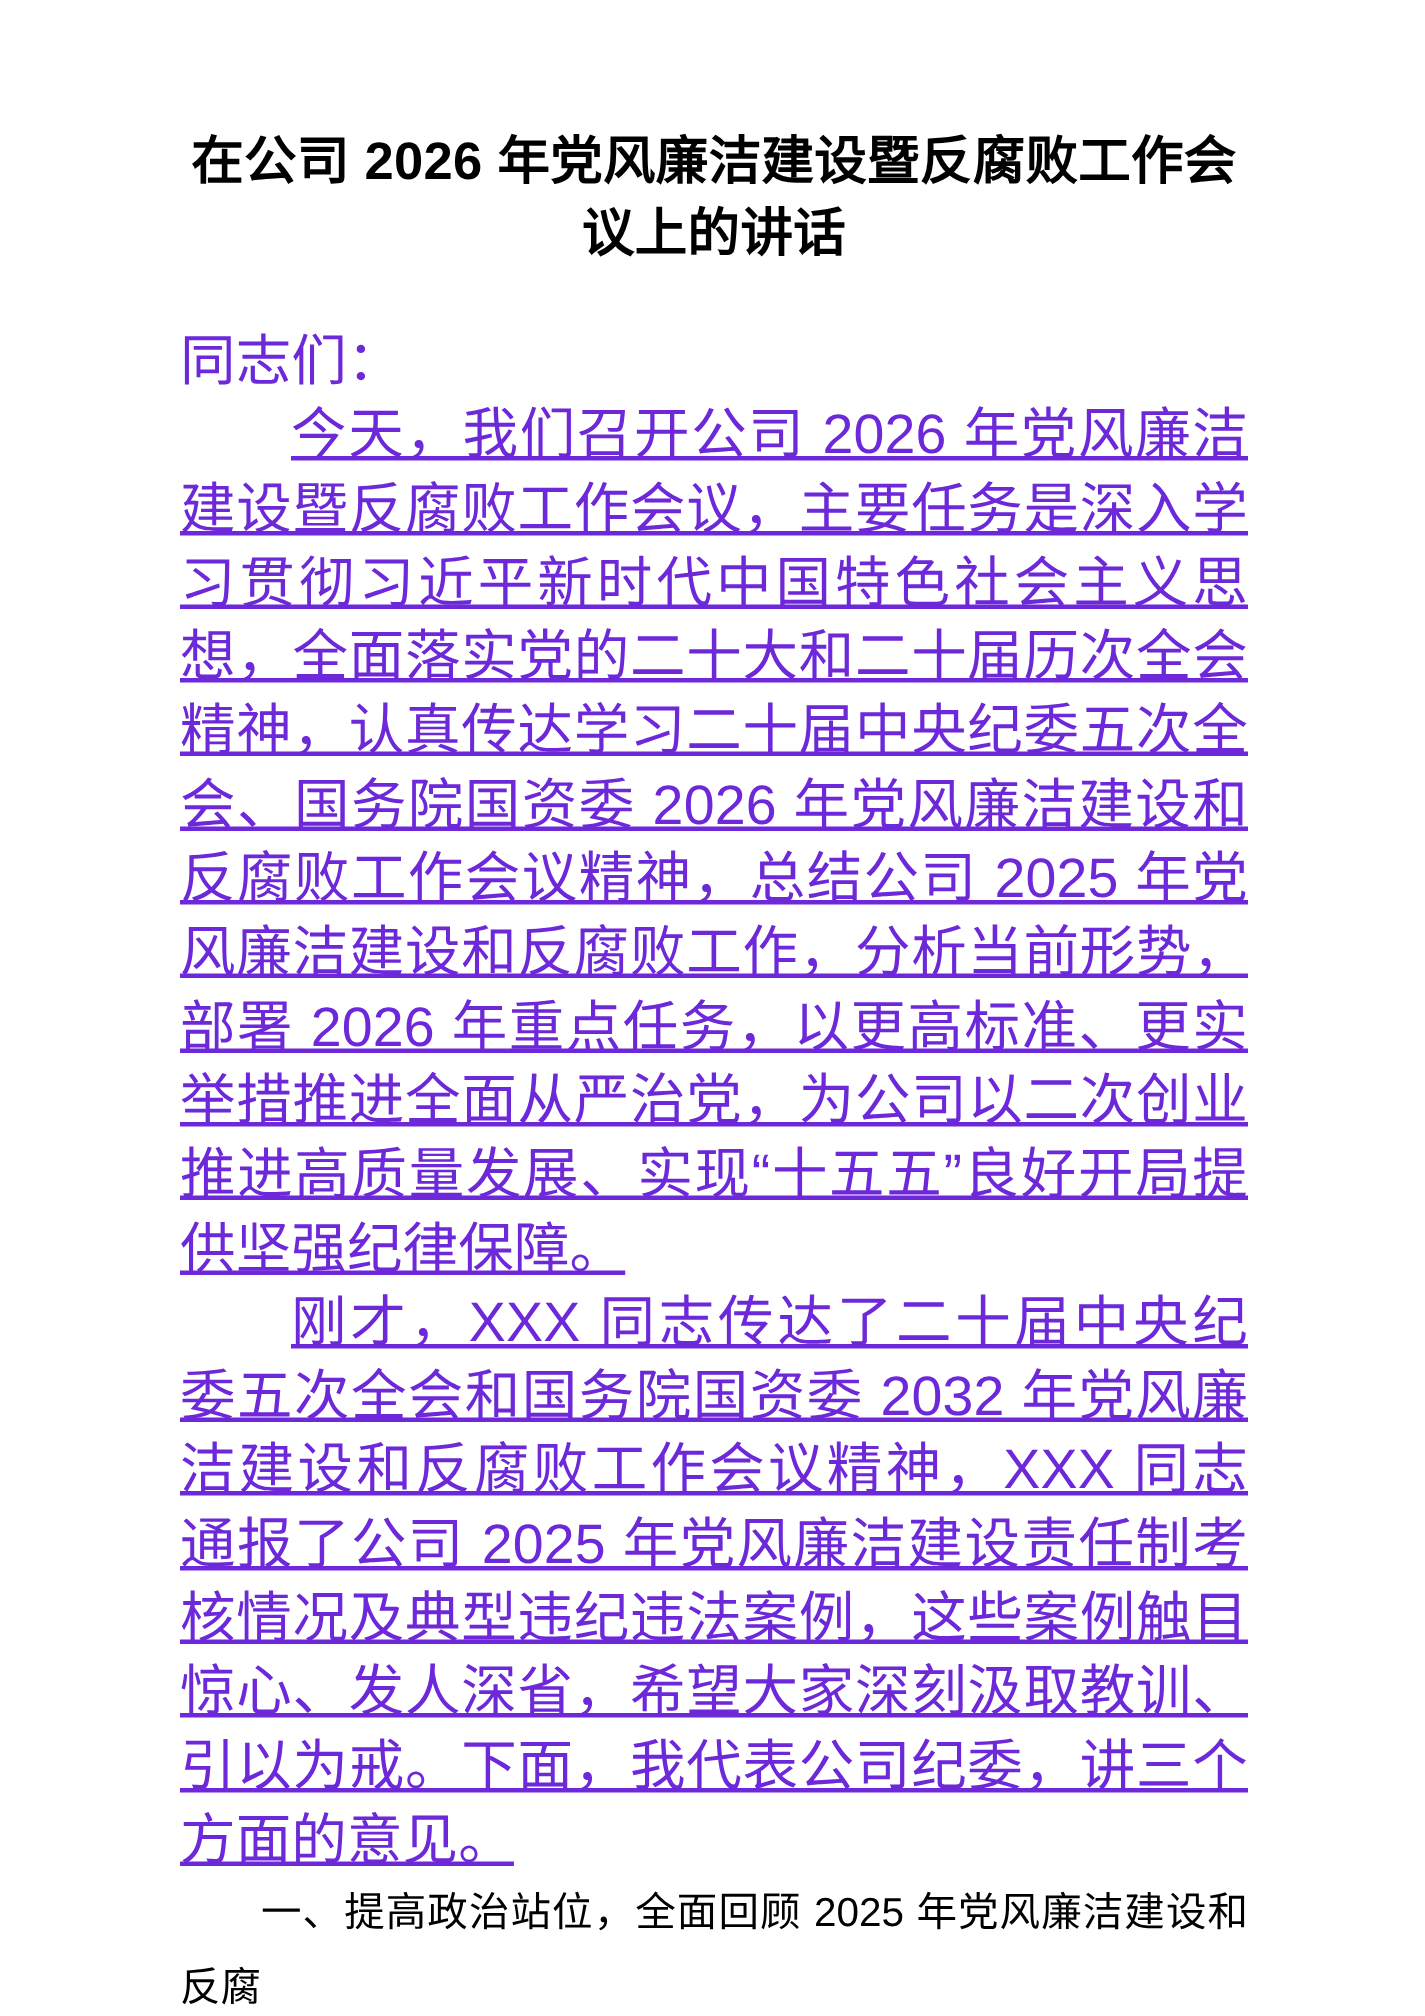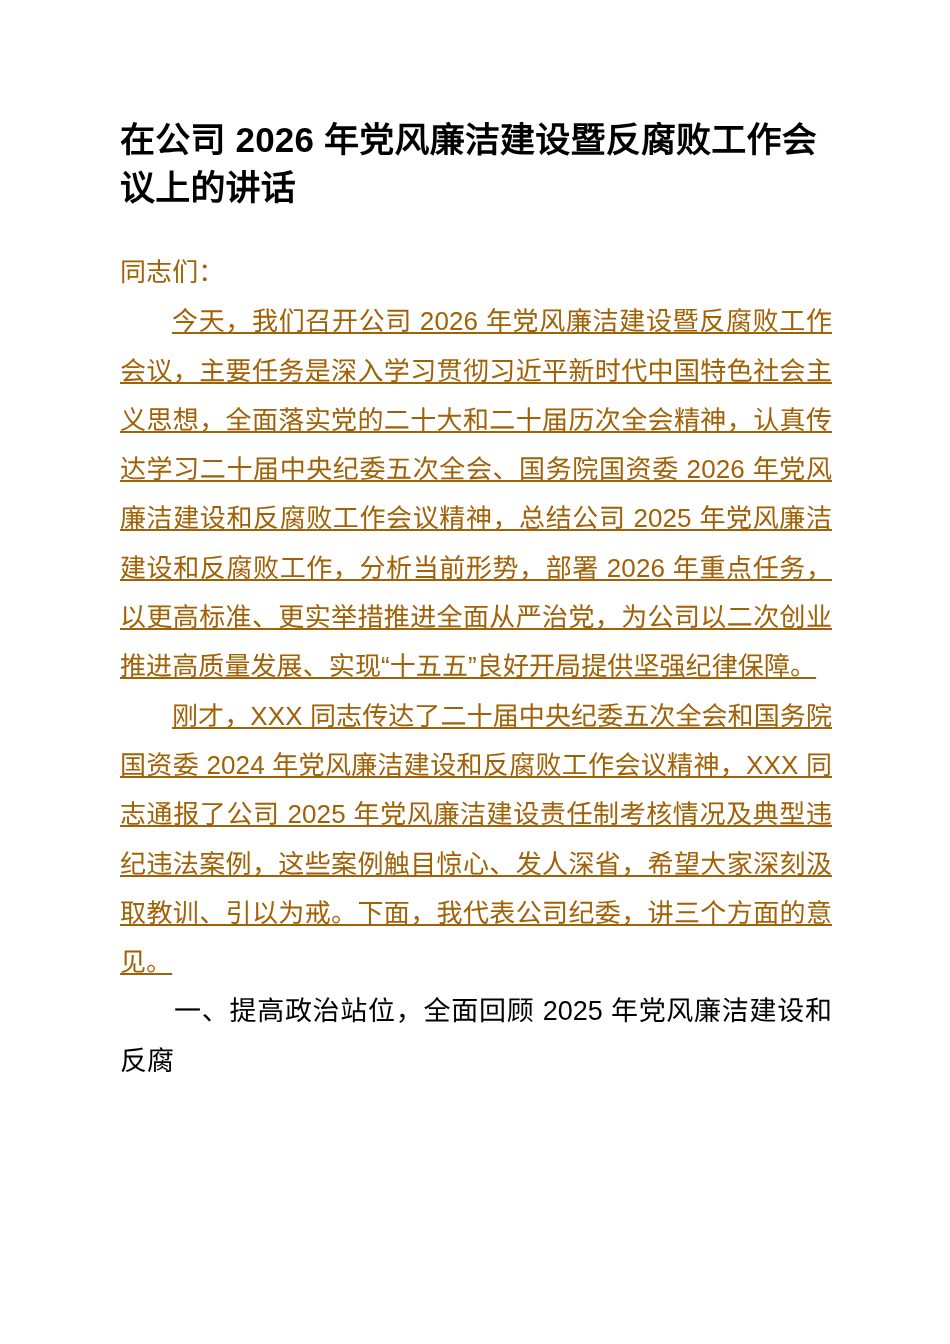--- a/index.html
+++ b/index.html
@@ -27,43 +27,43 @@
   .content {
     position: absolute;
     left: 120px;
     top: 0;
     width: 712px;
   }
 
   
   .doc-title {
     margin: 0;
-    padding-top: 116px;
+    padding-top: 84px;
     font-size: 35px;
     font-weight: 700;
     line-height: 48px;
-    text-align: left;
+    text-align: center;
     letter-spacing: 0.2px;
     color: #000000;
   }
 
   
   .body-block {
     margin-top: 36px;
   }
 
   .para {
     margin: 0;
-    font-size: 26px;
+    font-size: 37px;
     line-height: 49.3px;
     text-align: justify;
     text-justify: inter-character;
     text-align-last: left;
     letter-spacing: 0.1px;
-    color: #a16207;
+    color: #6d28d9;
     word-break: break-all;
   }
 
   .para.indent {
     text-indent: 2em;
     text-decoration: underline;
   }
 
   .para.salutation {
     text-indent: 0;
@@ -88,21 +88,21 @@
   <div class="content">
 
     <h1 class="doc-title">在公司 2026 年党风廉洁建设暨反腐败工作会议上的讲话</h1>
 
     <div class="body-block">
 
       <p class="para salutation">同志们：</p>
 
       <p class="para indent">今天，我们召开公司 2026 年党风廉洁建设暨反腐败工作会议，主要任务是深入学习贯彻习近平新时代中国特色社会主义思想，全面落实党的二十大和二十届历次全会精神，认真传达学习二十届中央纪委五次全会、国务院国资委 2026 年党风廉洁建设和反腐败工作会议精神，总结公司 2025 年党风廉洁建设和反腐败工作，分析当前形势，部署 2026 年重点任务，以更高标准、更实举措推进全面从严治党，为公司以二次创业推进高质量发展、实现“十五五”良好开局提供坚强纪律保障。</p>
 
-      <p class="para indent">刚才，XXX 同志传达了二十届中央纪委五次全会和国务院国资委 2024 年党风廉洁建设和反腐败工作会议精神，XXX 同志通报了公司 2025 年党风廉洁建设责任制考核情况及典型违纪违法案例，这些案例触目惊心、发人深省，希望大家深刻汲取教训、引以为戒。下面，我代表公司纪委，讲三个方面的意见。</p>
+      <p class="para indent">刚才，XXX 同志传达了二十届中央纪委五次全会和国务院国资委 2032 年党风廉洁建设和反腐败工作会议精神，XXX 同志通报了公司 2025 年党风廉洁建设责任制考核情况及典型违纪违法案例，这些案例触目惊心、发人深省，希望大家深刻汲取教训、引以为戒。下面，我代表公司纪委，讲三个方面的意见。</p>
 
       <p class="heading-para">一、提高政治站位，全面回顾 2025 年党风廉洁建设和反腐</p>
 
     </div>
 
   </div>
 
 </div>
 
 </body></html>

